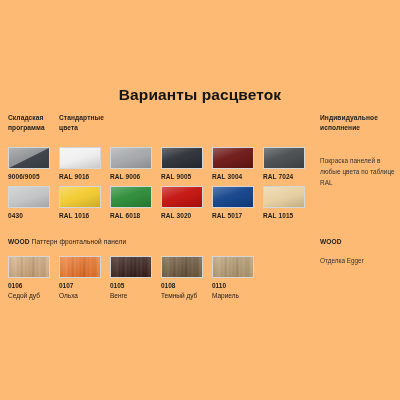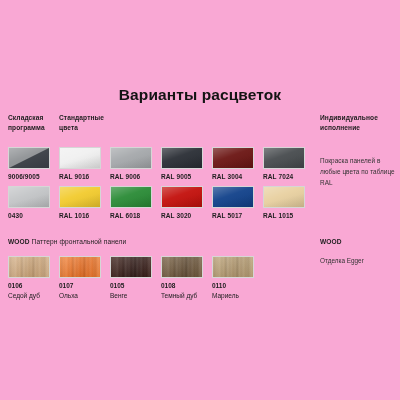--- a/index.html
+++ b/index.html
@@ -14,21 +14,21 @@
     color: #1a1a1a;
     overflow: hidden;
     position: relative;
   }
 
   #page {
     position: absolute;
     left: 0; top: 0;
     width: 400px;
     height: 400px;
-    background: #f9a8d4;
+    background: #fdba74;
   }
 
   
   .title {
     position: absolute;
     left: 0;
     top: 86px;
     width: 400px;
     text-align: center;
     font-size: 15.5px;

